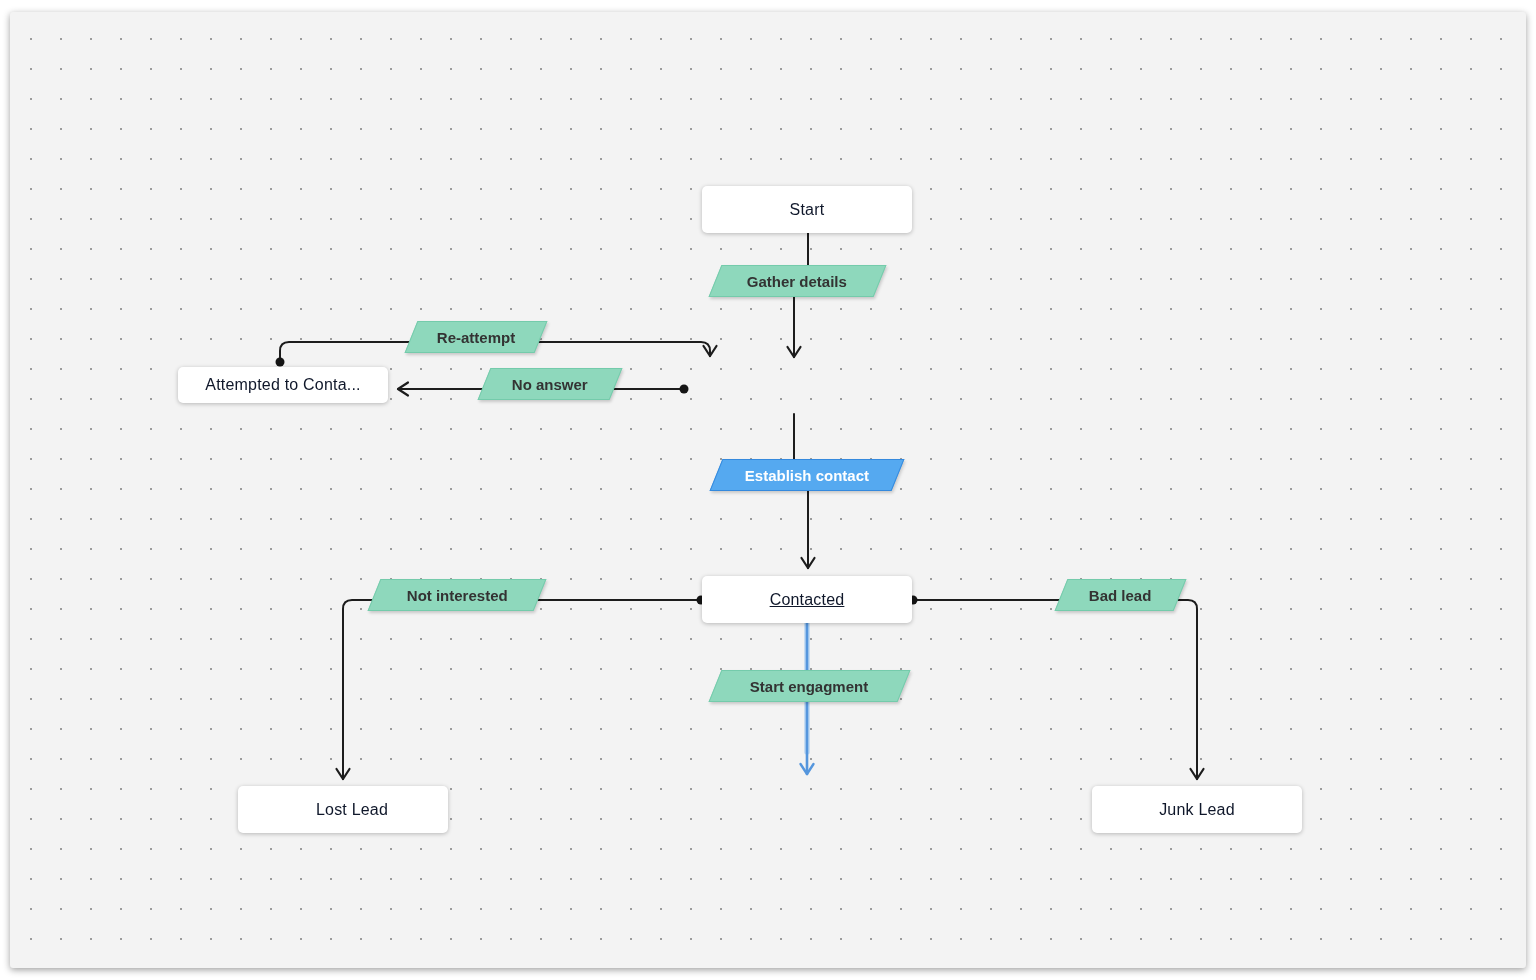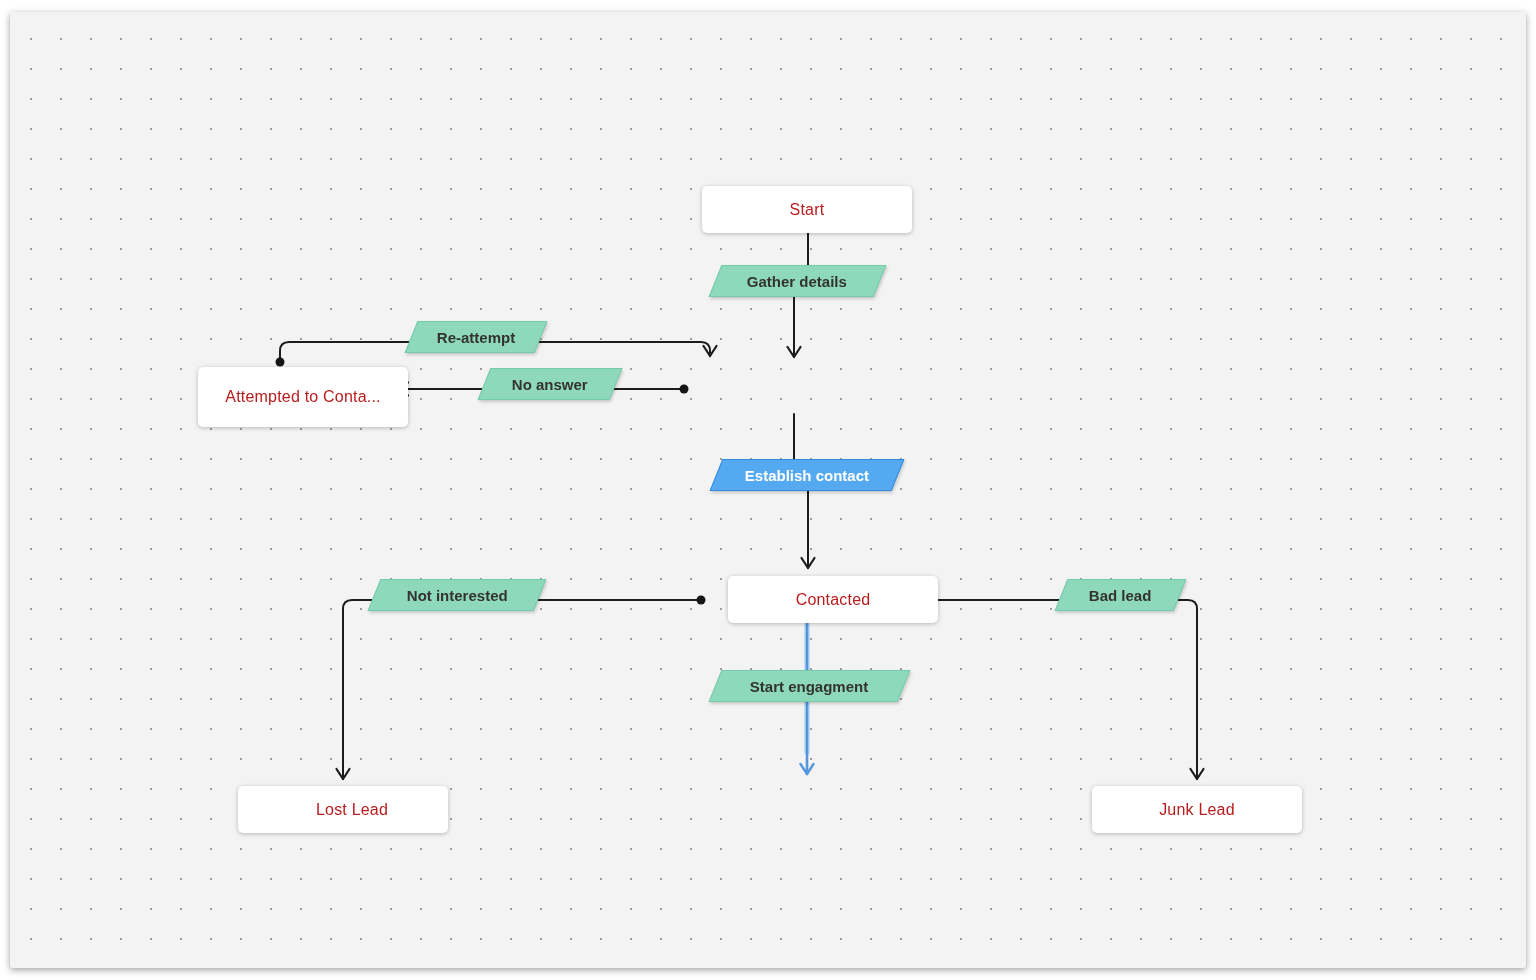--- a/index.html
+++ b/index.html
@@ -17,27 +17,27 @@
     box-shadow:0 2px 7px rgba(0,0,0,0.38);
   }
 
   svg.connectors { position:absolute; left:0; top:0; width:1536px; height:980px; }
 
   .node {
     position:absolute; width:210px; height:47px;
     background:#ffffff; border-radius:5px;
     box-shadow:0 1px 4px rgba(0,0,0,0.25);
     display:flex; align-items:center; justify-content:center;
-    font-size:16px; color:#b91c1c; letter-spacing:0.2px;
+    font-size:16px; color:#0f172a; letter-spacing:0.2px;
     cursor:pointer;
   }
   .n-start        { left:692px;  top:174px; }
   .n-notcontacted { left:679px;  top:354px; height:48px; }
-  .n-attempted    { left:168px;  top:355px; height:60px;margin-left:20px; }
-  .n-contacted    { left:718px;  top:564px; }
+  .n-attempted    { left:168px;  top:355px; height:36px; }
+  .n-contacted    { left:692px;  top:564px;text-decoration:underline; }
   .n-lost         { left:228px;  top:774px;padding-left:18px; }
   .n-preq         { left:692px;  top:774px; }
   .n-junk         { left:1082px; top:774px; }
 
   .elabel {
     position:absolute; height:32px;
     display:flex; align-items:center; justify-content:center;
     font-weight:bold; font-size:15px; color:#333333;
     transform:skewX(-22deg);
     box-shadow:2px 2px 3px rgba(0,0,0,0.18);

